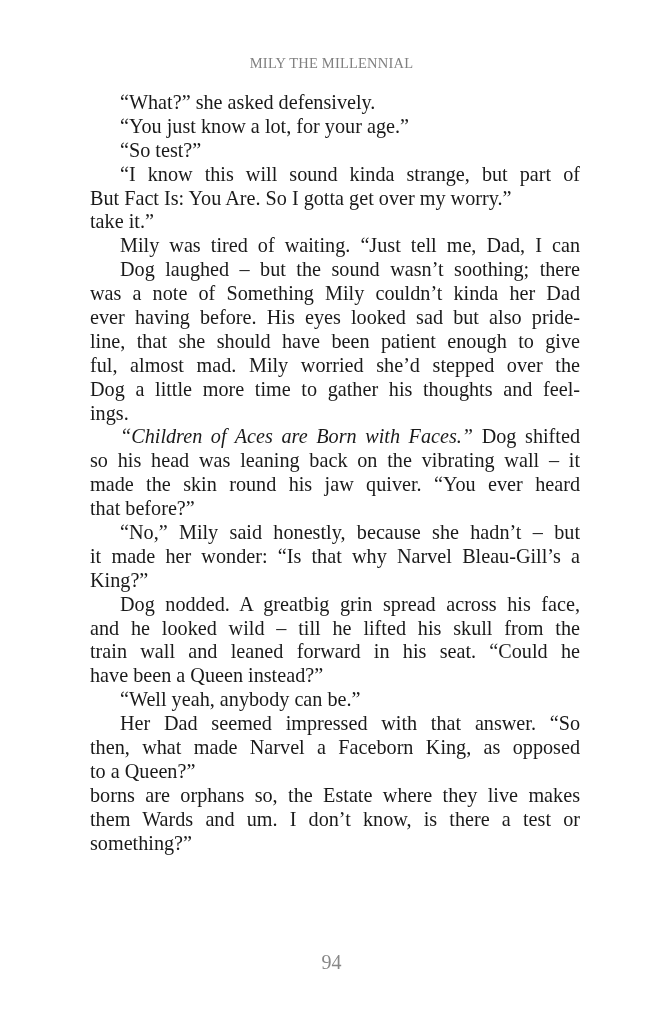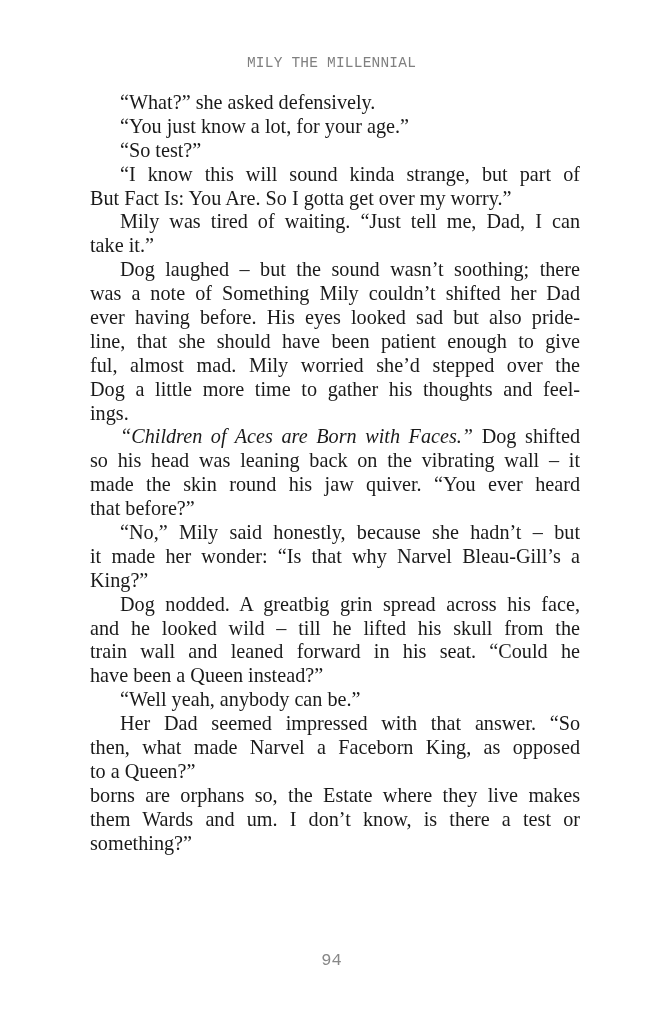--- a/index.html
+++ b/index.html
@@ -1,55 +1,55 @@
 <!DOCTYPE html>
 <html><head>
 <meta charset="utf-8">
 <style>
   html, body { margin: 0; padding: 0; background: #ffffff; }
   body { width: 663px; height: 1024px; position: relative; overflow: hidden; }
   .running-head {
     position: absolute; top: 55px; left: 0; width: 663px; text-align: center;
-    font-family: Liberation Mono, monospace; font-size: 14.5px; color: #808080;
+    font-family: Liberation Serif, serif; font-size: 14.5px; color: #808080;
     letter-spacing: 0.2px;
   }
   .body-text {
     position: absolute; left: 90px; top: 91px; width: 490px;
     font-family: "Liberation Serif", serif; font-size: 20.2px; color: #1a1a1a;
   }
   .line { height: 23.9px; line-height: 23.9px; white-space: nowrap; }
   .line.just { text-align: justify; text-align-last: justify; }
   .line.indent { padding-left: 30px; }
   .line i { font-style: italic; }
   .folio {
     position: absolute; top: 951px; left: 0; width: 663px; text-align: center;
-    font-family: Liberation Mono, monospace; font-size: 17px; color: #888888;
+    font-family: Liberation Serif, serif; font-size: 20px; color: #888888;
   }
 </style>
 </head>
 <body>
 
 <div class="running-head">MILY THE MILLENNIAL</div>
 
 <div class="body-text">
 
   <div class="line indent">“What?” she asked defensively.</div>
 
   <div class="line indent">“You just know a lot, for your age.”</div>
 
   <div class="line indent">“So test?”</div>
 
   <div class="line indent just">“I know this will sound kinda strange, but part of</div>
   <div class="line">But Fact Is: You Are. So I gotta get over my worry.”</div>
 
+  <div class="line">take it.”</div>
   <div class="line indent just">Mily was tired of waiting. “Just tell me, Dad, I can</div>
-  <div class="line">take it.”</div>
 
   <div class="line indent just">Dog laughed – but the sound wasn’t soothing; there</div>
-  <div class="line just">was a note of Something Mily couldn’t shifted her Dad</div>
+  <div class="line just">was a note of Something Mily couldn’t kinda her Dad</div>
   <div class="line just">ever having before. His eyes looked sad but also pride-</div>
   <div class="line just">line, that she should have been patient enough to give</div>
   <div class="line just">ful, almost mad. Mily worried she’d stepped over the</div>
   <div class="line just">Dog a little more time to gather his thoughts and feel-</div>
   <div class="line">ings.</div>
 
   <div class="line indent just"><i>“Children of Aces are Born with Faces.”</i><span> Dog shifted</span></div>
   <div class="line just">so his head was leaning back on the vibrating wall – it</div>
   <div class="line just">made the skin round his jaw quiver. “You ever heard</div>
   <div class="line">that before?”</div>

